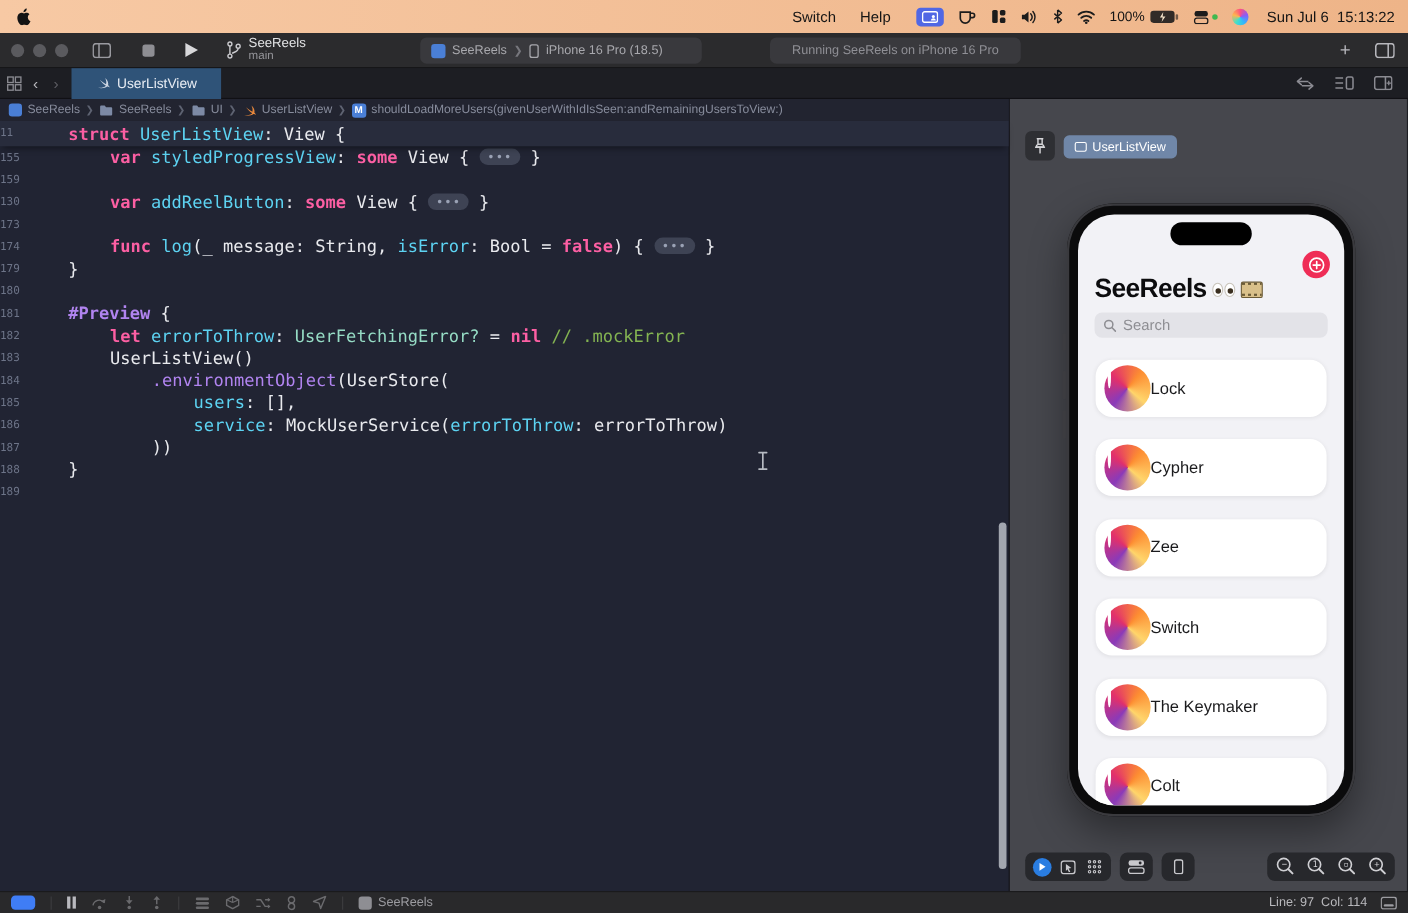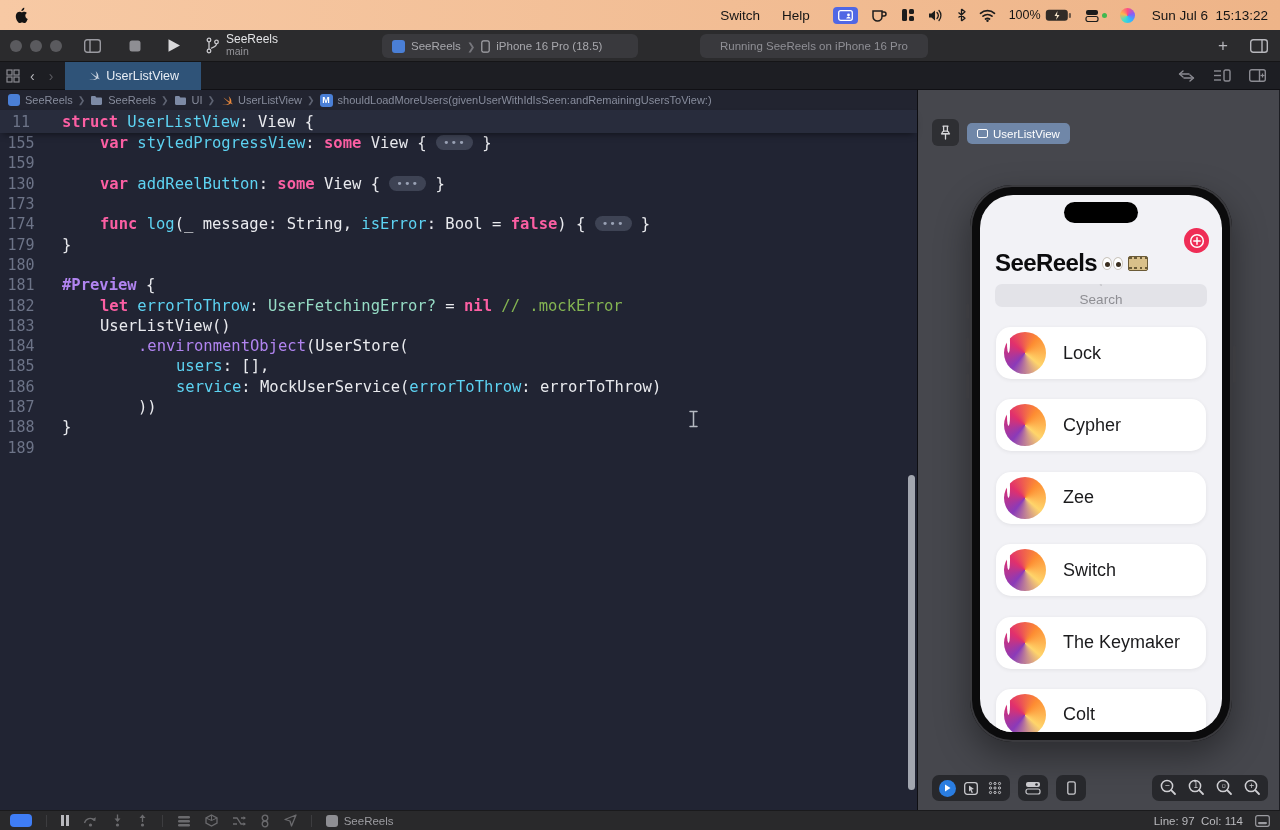--- a/index.html
+++ b/index.html
@@ -56,22 +56,22 @@
     padding-left:8px; font-size:11px; color:#878c9c; gap:5px; white-space:nowrap; overflow:hidden; }
   .crumb { display:flex; align-items:center; gap:5px; }
   .crumb-chev { color:#5e6372; font-size:9px; }
   .mbadge { width:13px; height:13px; border-radius:3px; background:#4a7fd6; color:#fff;
     font-size:9px; font-weight:bold; display:flex; align-items:center; justify-content:center; }
 
   .code-area { flex:1; position:relative; font-family:"DejaVu Sans Mono", monospace; }
   .code-row { display:flex; height:20.3px; align-items:center; }
   .code-row.pinned { height:23px; background:var(--pinned_bg);
     box-shadow:0 4px 7px -3px rgba(0,0,0,.5); position:relative; z-index:2; }
-  .gutter { width:48px; text-align:center; padding-right:6px; color:var(--gutter);
-    font-size:15px; flex:none; }
+  .gutter { width:48px; text-align:left; padding-right:6px; color:var(--gutter);
+    font-size:10px; flex:none; }
   .code-text { white-space:pre; font-size:15.5px; padding-left:14px; letter-spacing:0; }
   .tk-kw { color:var(--kw); font-weight:bold; }
   .tk-decl { color:var(--decl); }
   .tk-type { color:var(--type); }
   .tk-cm { color:var(--comment); }
   .tk-pp { color:var(--preproc); font-weight:bold; }
   .tk-fn { color:var(--fn); }
   .tk-pl { color:var(--plain); }
   .tk-fold { background:#3e4354; color:#9aa2b5; border-radius:9px; padding:0 7px;
     font-size:11px; letter-spacing:1px; display:inline-block; line-height:15px;
@@ -108,30 +108,30 @@
     border-radius:50%; position:relative; }
   .eye::after { content:""; position:absolute; left:2px; top:4px; width:5px; height:5px;
     border-radius:50%; background:#3a2e1f; }
   .film { width:20px; height:15px; background:#d9c08a; border:1.6px solid #6b5b37;
     border-radius:2px; position:relative; }
   .film::before, .film::after { content:""; position:absolute; left:0; right:0; height:2.4px;
     background:repeating-linear-gradient(90deg,#6b5b37 0 2.6px, transparent 2.6px 5.4px); }
   .film::before { top:0.5px; } .film::after { bottom:0.5px; }
   .searchbar { position:absolute; top:89px; left:15px; right:15px; height:23px;
     background:#e3e3e8; border-radius:7px; display:flex; align-items:center; gap:6px;
-    padding:0 8px; color:#8e8e93; font-size:13.5px;flex-direction:column; }
+    padding:0 8px; color:#8e8e93; font-size:13.5px; }
   .cards { position:absolute; top:132px; left:16px; right:16px; }
   .ucard { height:52px; background:#fff; border-radius:15px; margin-bottom:20.4px;
     display:flex; align-items:center; padding-left:8px;
     box-shadow:0 1px 4px rgba(0,0,0,.07); }
   .ring { width:42px; height:42px; border-radius:50%; padding:2.6px;
     background:conic-gradient(from 220deg,#8a3ab9,#e1306c,#fd8d32,#ffd56b,#8a3ab9); }
   .ring-gap { width:100%; height:100%; border-radius:50%; background:#fff; padding:1.6px; }
   .face { width:100%; height:100%; border-radius:50%; }
-  .uname { margin-left:17px; font-size:18px; color:#1b1b1d; font-weight:500; }
+  .uname { font-size:15px; color:#1b1b1d; font-weight:500; }
 
   .pv-toolbar-left { position:absolute; left:14px; top:685px; display:flex; gap:8px; }
   .pv-group { background:#27282c; border-radius:7px; height:26px; display:flex;
     align-items:center; padding:0 4px; gap:2px; }
   .pv-btn { width:22px; height:22px; display:flex; align-items:center; justify-content:center;
     color:#c9c9cd; border-radius:5px; }
   .live-dot { width:17px; height:17px; border-radius:50%; background:#2a7de1;
     display:flex; align-items:center; justify-content:center; }
   .pv-zoom { position:absolute; right:11px; top:685px; background:#27282c; border-radius:7px;
     height:26px; display:flex; align-items:center; padding:0 6px; gap:8px; }

